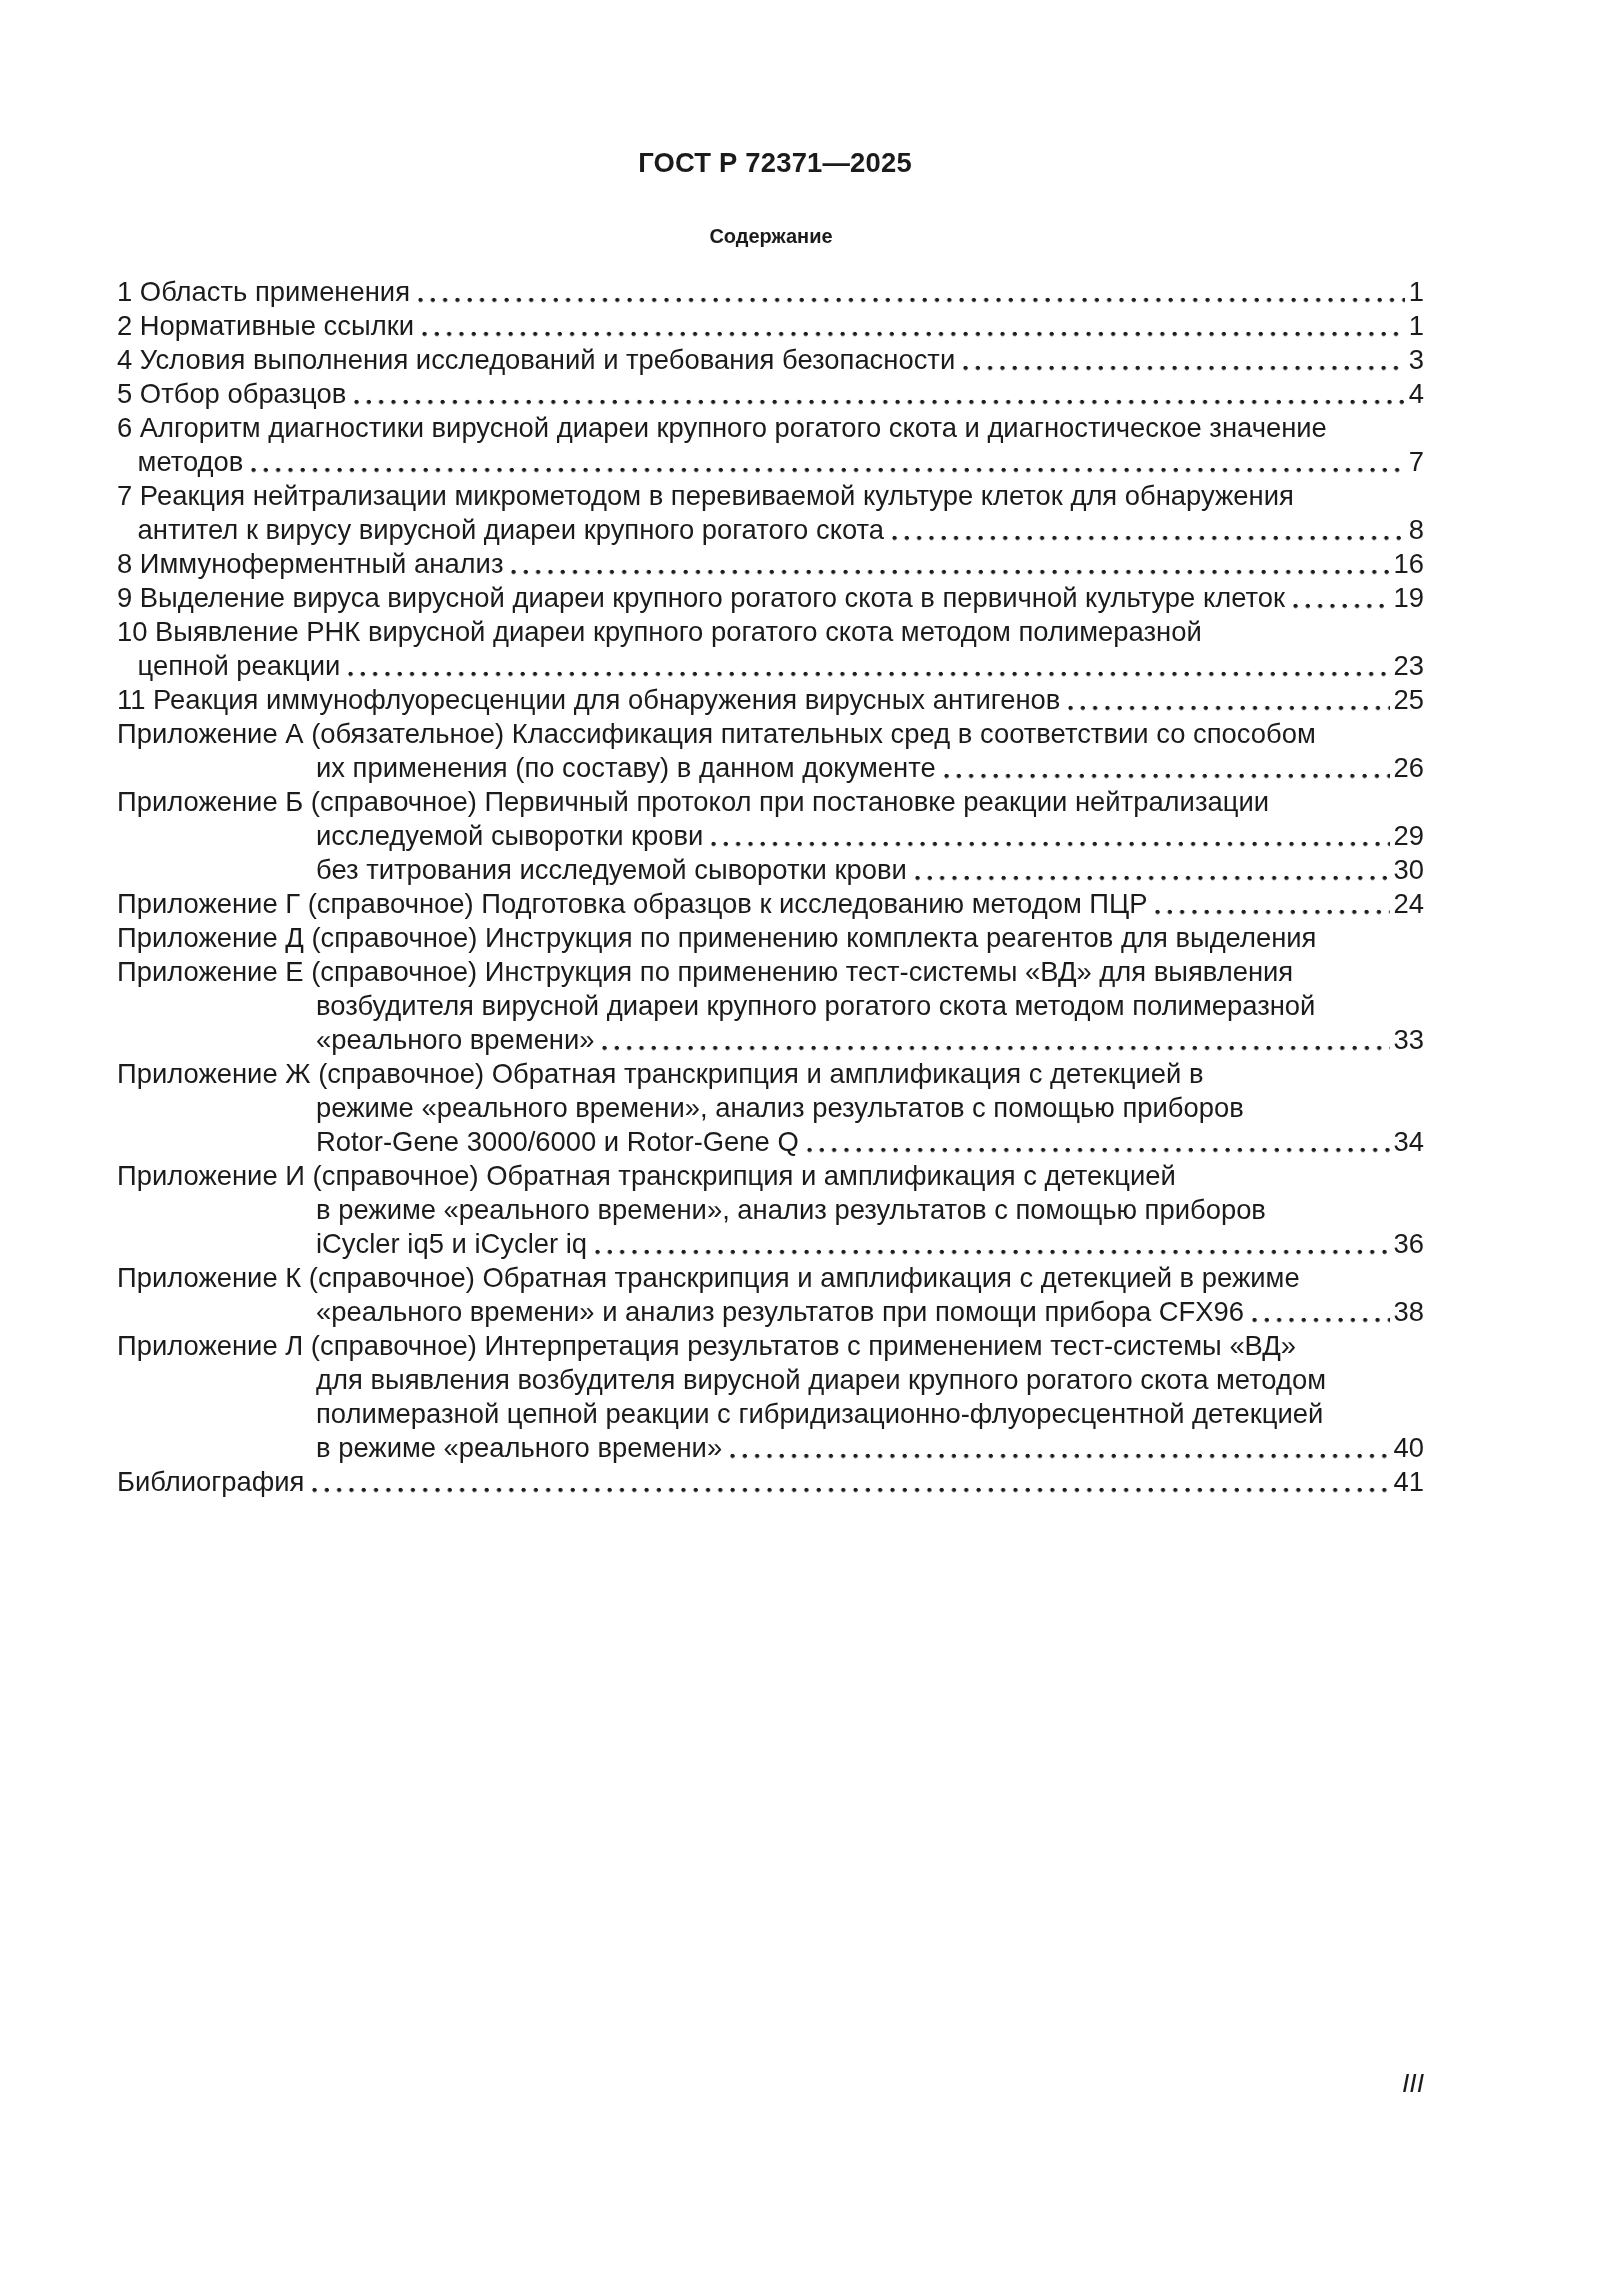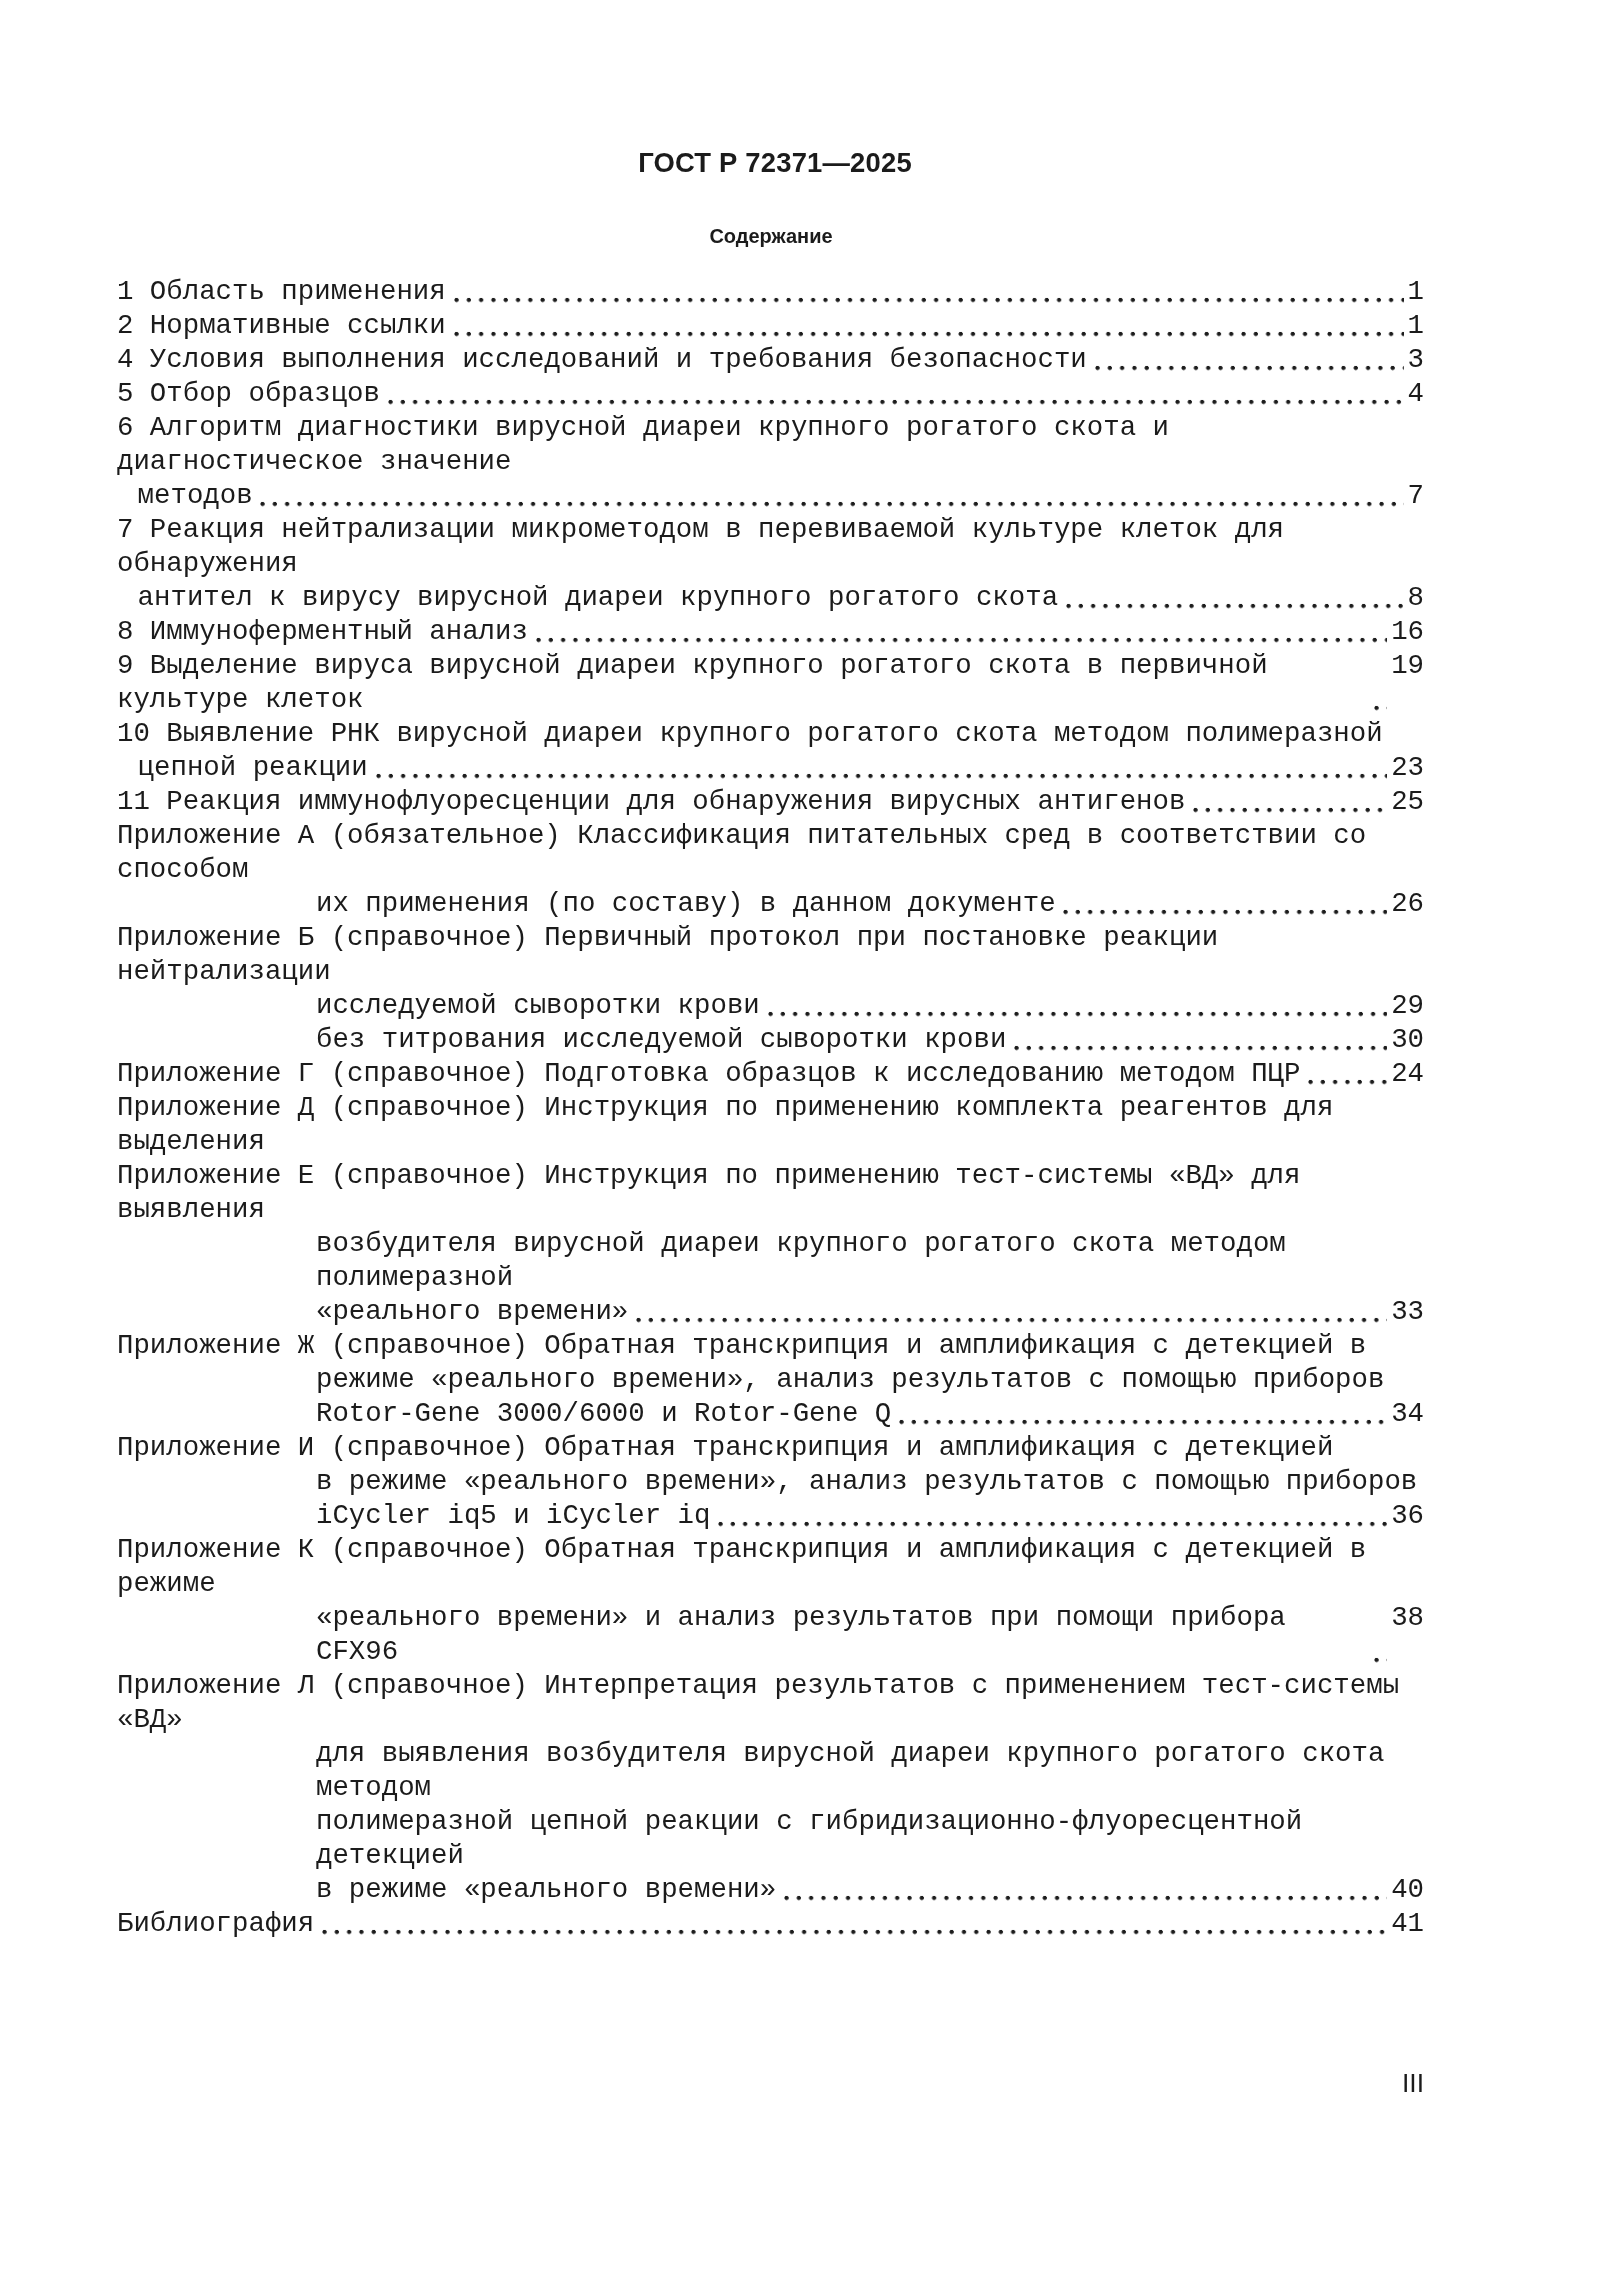--- a/index.html
+++ b/index.html
@@ -37,21 +37,21 @@
   }
   .toc {
     position: absolute;
     top: 275px;
     left: 117px;
     right: 197px;
     font-size: 27.4px;
     line-height: 34px;
   }
   .toc-entry { margin: 0; }
-  .toc-line { display: flex; font-family: Liberation Mono, monospace; }
+  .toc-line { display: flex; }
   .toc-line .t { white-space: pre-wrap; }
   
   .toc-entry.section .toc-line.cont { padding-left: 20.6px; }
   .toc-entry.annex   .toc-line.cont { padding-left: 199px; }
   
   .leader {
     flex: 1 1 auto;
     min-width: 13.7px;
     align-self: flex-end;
     height: 11.8px;
@@ -62,20 +62,21 @@
     background-position: left top;
   }
   .pg { white-space: nowrap; }
   .doc-footer {
     position: absolute;
     top: 2068px;
     left: 117px;
     right: 197px;
     text-align: right;
     font-size: 26.5px;
+    font-style: italic;
   }
 </style>
 </head>
 <body>
 
 <div class="doc-header">
   <span>ГОСТ Р 72371—2025</span>
 </div>
 
 <h1 class="toc-title">Содержание</h1>

